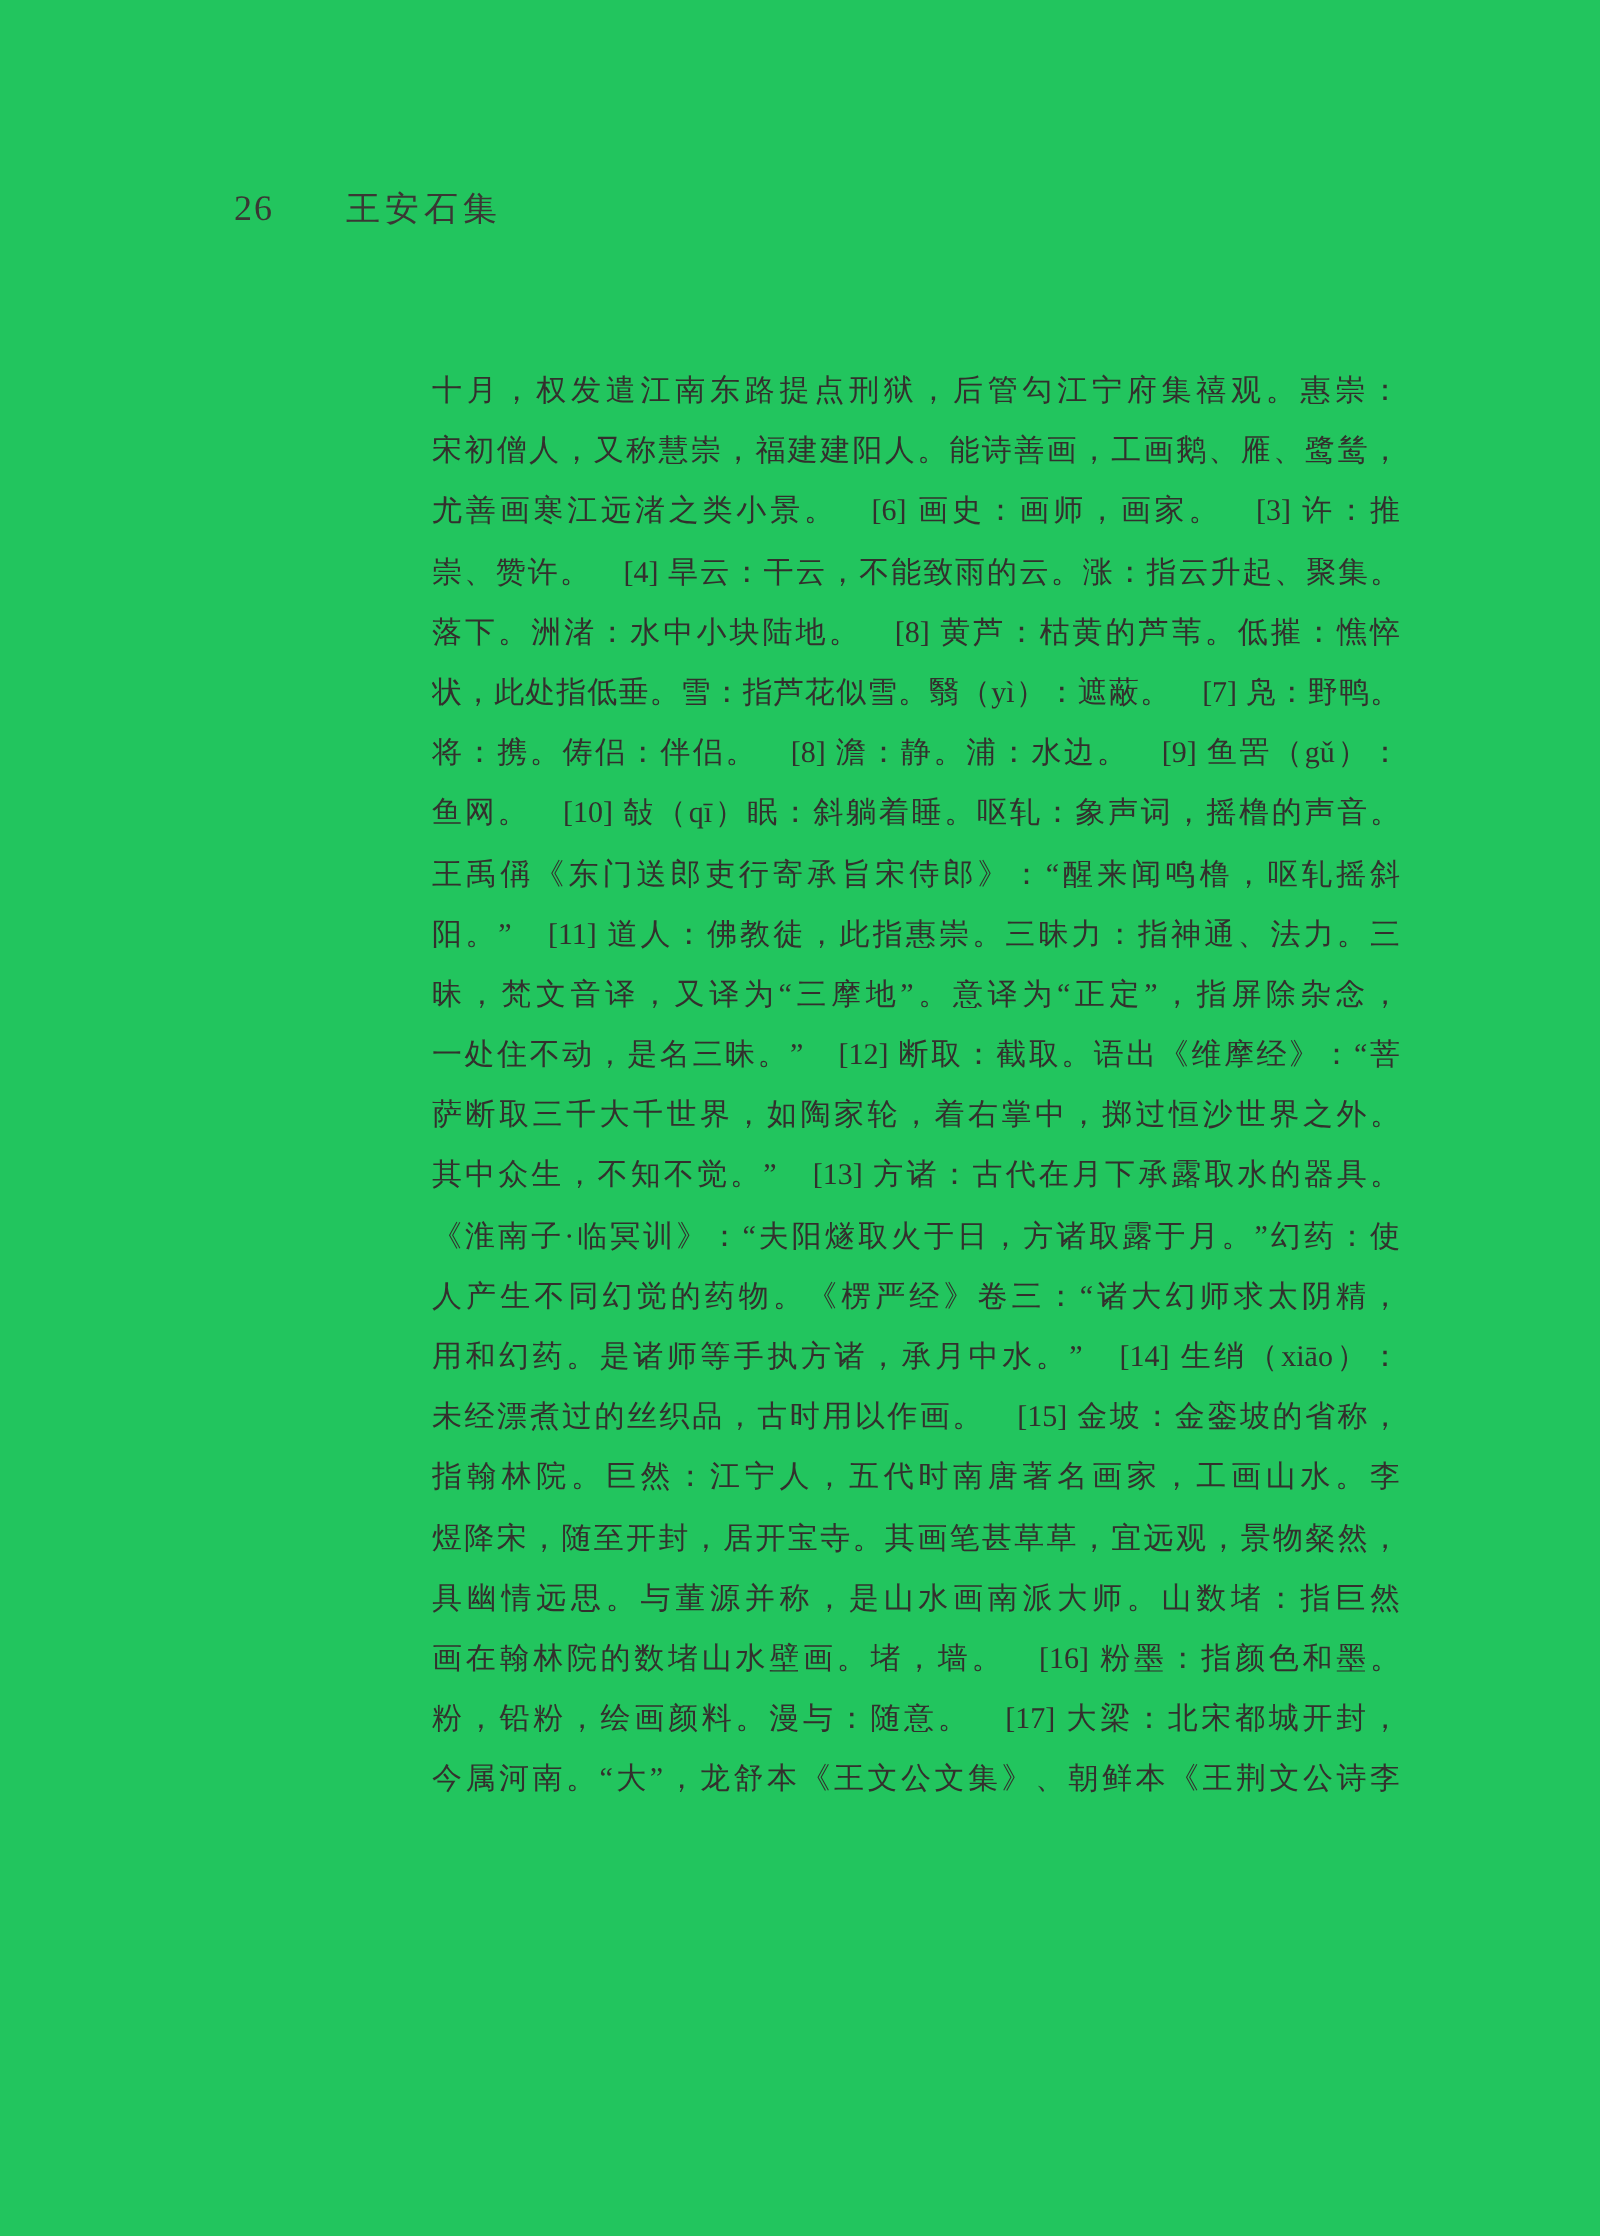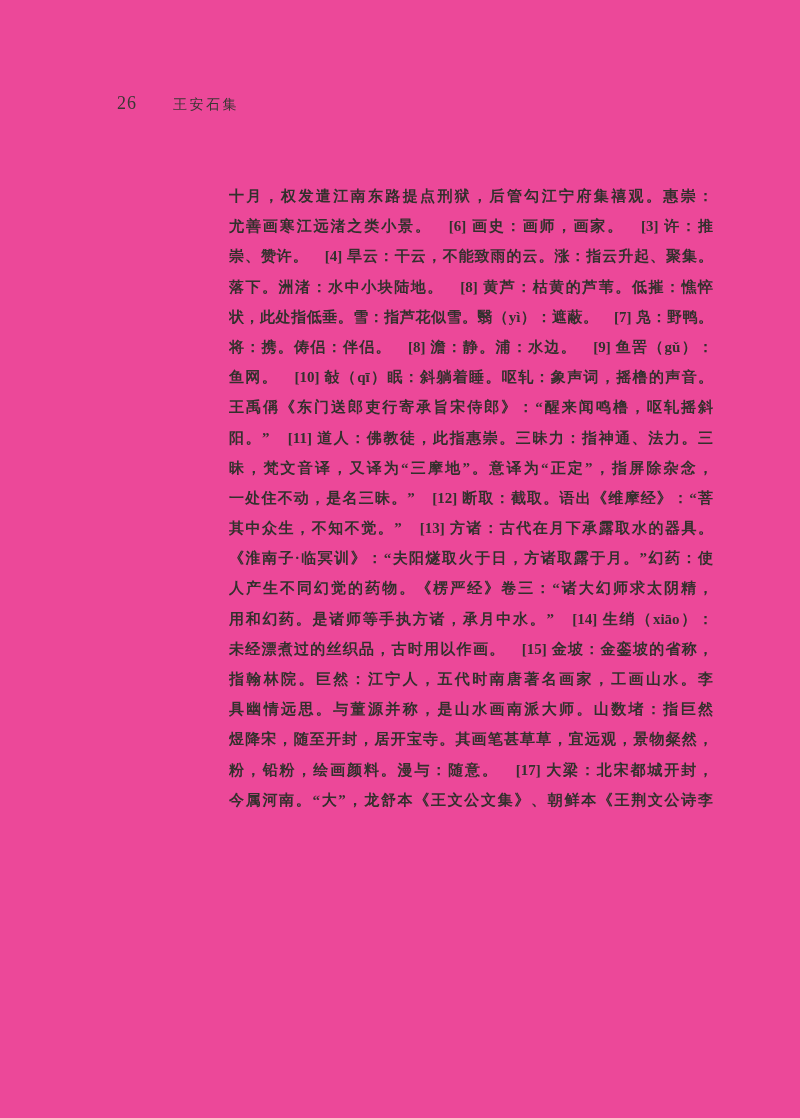--- a/index.html
+++ b/index.html
@@ -11,45 +11,44 @@
     height: 1118px;
     background: #fbfaf8;
     font-family: "Liberation Serif", "DejaVu Serif", serif;
     color: #33302d;
     overflow: hidden;
   }
   .page {
     position: relative;
     width: 800px;
     height: 1118px;
-    background: #ec4899;
+    background: #22c55e;
   }
   .running-head {
     position: absolute;
     top: 93px;
     left: 117px;
     display: flex;
     align-items: baseline;
     gap: 36px;
     color: #3a3734;
   }
   .pagenum {
     font-size: 18px;
     letter-spacing: 1px;
   }
   .booktitle {
-    font-size: 14px;
+    font-size: 17px;
     letter-spacing: 2.5px;
   }
   .textblock {
     position: absolute;
-    left: 229px;
+    left: 216px;
     top: 181px;
     width: 484px;
-    font-weight: bold;
   }
   .line {
     font-size: 15px;
     line-height: 30.2px;
     height: 30.2px;
     overflow: hidden;
     text-align: justify;
     text-align-last: justify;
     -moz-text-align-last: justify;
     text-justify: inter-character;
@@ -62,35 +61,38 @@
 
 <div class="page">
 
   <div class="running-head">
     <span class="pagenum">26</span>
     <span class="booktitle">王安石集</span>
   </div>
 
   <div class="textblock">
       <div class="line">十月，权发遣江南东路提点刑狱，后管勾江宁府集禧观。惠崇：</div>
+      <div class="line">宋初僧人，又称慧崇，福建建阳人。能诗善画，工画鹅、雁、鹭鸶，</div>
       <div class="line">尤善画寒江远渚之类小景。　[6] 画史：画师，画家。　[3] 许：推</div>
       <div class="line">崇、赞许。　[4] 旱云：干云，不能致雨的云。涨：指云升起、聚集。</div>
       <div class="line">落下。洲渚：水中小块陆地。　[8] 黄芦：枯黄的芦苇。低摧：憔悴</div>
       <div class="line">状，此处指低垂。雪：指芦花似雪。翳（yì）：遮蔽。　[7] 凫：野鸭。</div>
       <div class="line">将：携。俦侣：伴侣。　[8] 澹：静。浦：水边。　[9] 鱼罟（gǔ）：</div>
       <div class="line">鱼网。　[10] 敧（qī）眠：斜躺着睡。呕轧：象声词，摇橹的声音。</div>
       <div class="line">王禹偁《东门送郎吏行寄承旨宋侍郎》：“醒来闻鸣橹，呕轧摇斜</div>
       <div class="line">阳。”　[11] 道人：佛教徒，此指惠崇。三昧力：指神通、法力。三</div>
       <div class="line">昧，梵文音译，又译为“三摩地”。意译为“正定”，指屏除杂念，</div>
       <div class="line">一处住不动，是名三昧。”　[12] 断取：截取。语出《维摩经》：“菩</div>
+      <div class="line">萨断取三千大千世界，如陶家轮，着右掌中，掷过恒沙世界之外。</div>
       <div class="line">其中众生，不知不觉。”　[13] 方诸：古代在月下承露取水的器具。</div>
       <div class="line">《淮南子·临冥训》：“夫阳燧取火于日，方诸取露于月。”幻药：使</div>
       <div class="line">人产生不同幻觉的药物。《楞严经》卷三：“诸大幻师求太阴精，</div>
       <div class="line">用和幻药。是诸师等手执方诸，承月中水。”　[14] 生绡（xiāo）：</div>
       <div class="line">未经漂煮过的丝织品，古时用以作画。　[15] 金坡：金銮坡的省称，</div>
       <div class="line">指翰林院。巨然：江宁人，五代时南唐著名画家，工画山水。李</div>
+      <div class="line">煜降宋，随至开封，居开宝寺。其画笔甚草草，宜远观，景物粲然，</div>
       <div class="line">具幽情远思。与董源并称，是山水画南派大师。山数堵：指巨然</div>
-      <div class="line">煜降宋，随至开封，居开宝寺。其画笔甚草草，宜远观，景物粲然，</div>
+      <div class="line">画在翰林院的数堵山水壁画。堵，墙。　[16] 粉墨：指颜色和墨。</div>
       <div class="line">粉，铅粉，绘画颜料。漫与：随意。　[17] 大梁：北宋都城开封，</div>
       <div class="line">今属河南。“大”，龙舒本《王文公文集》、朝鲜本《王荆文公诗李</div>
     </div>
 
 </div>
 
 </body></html>

